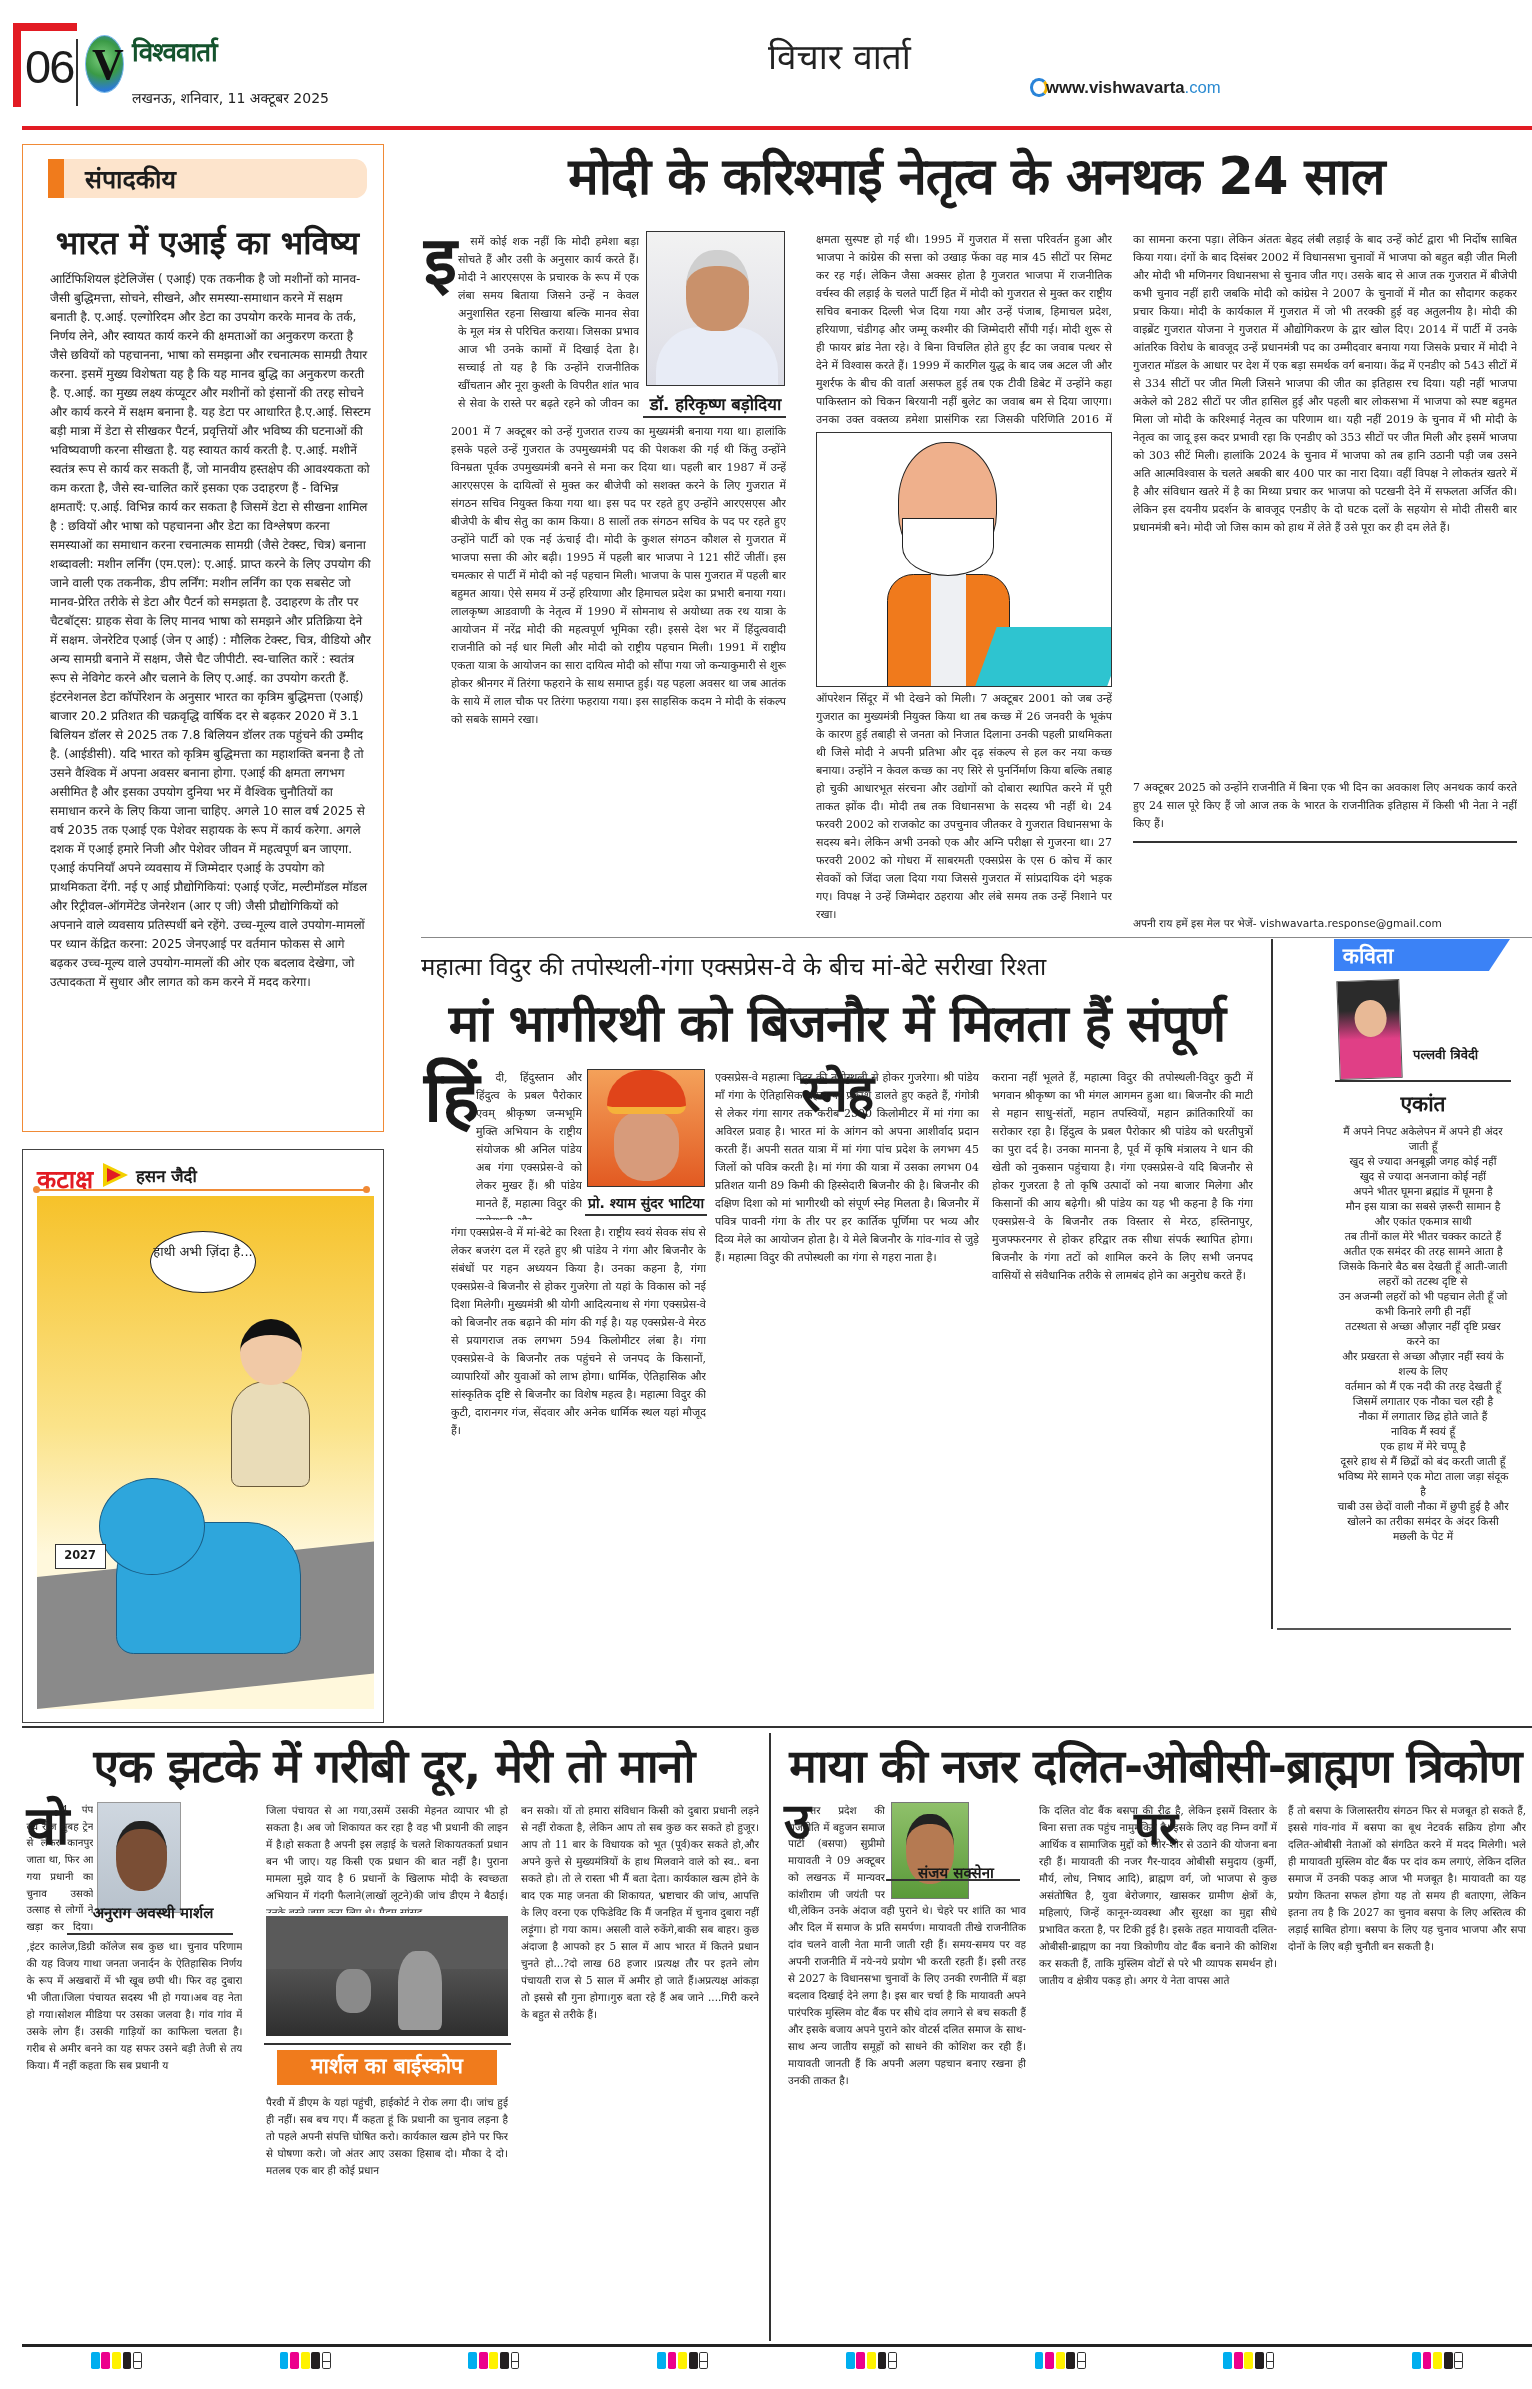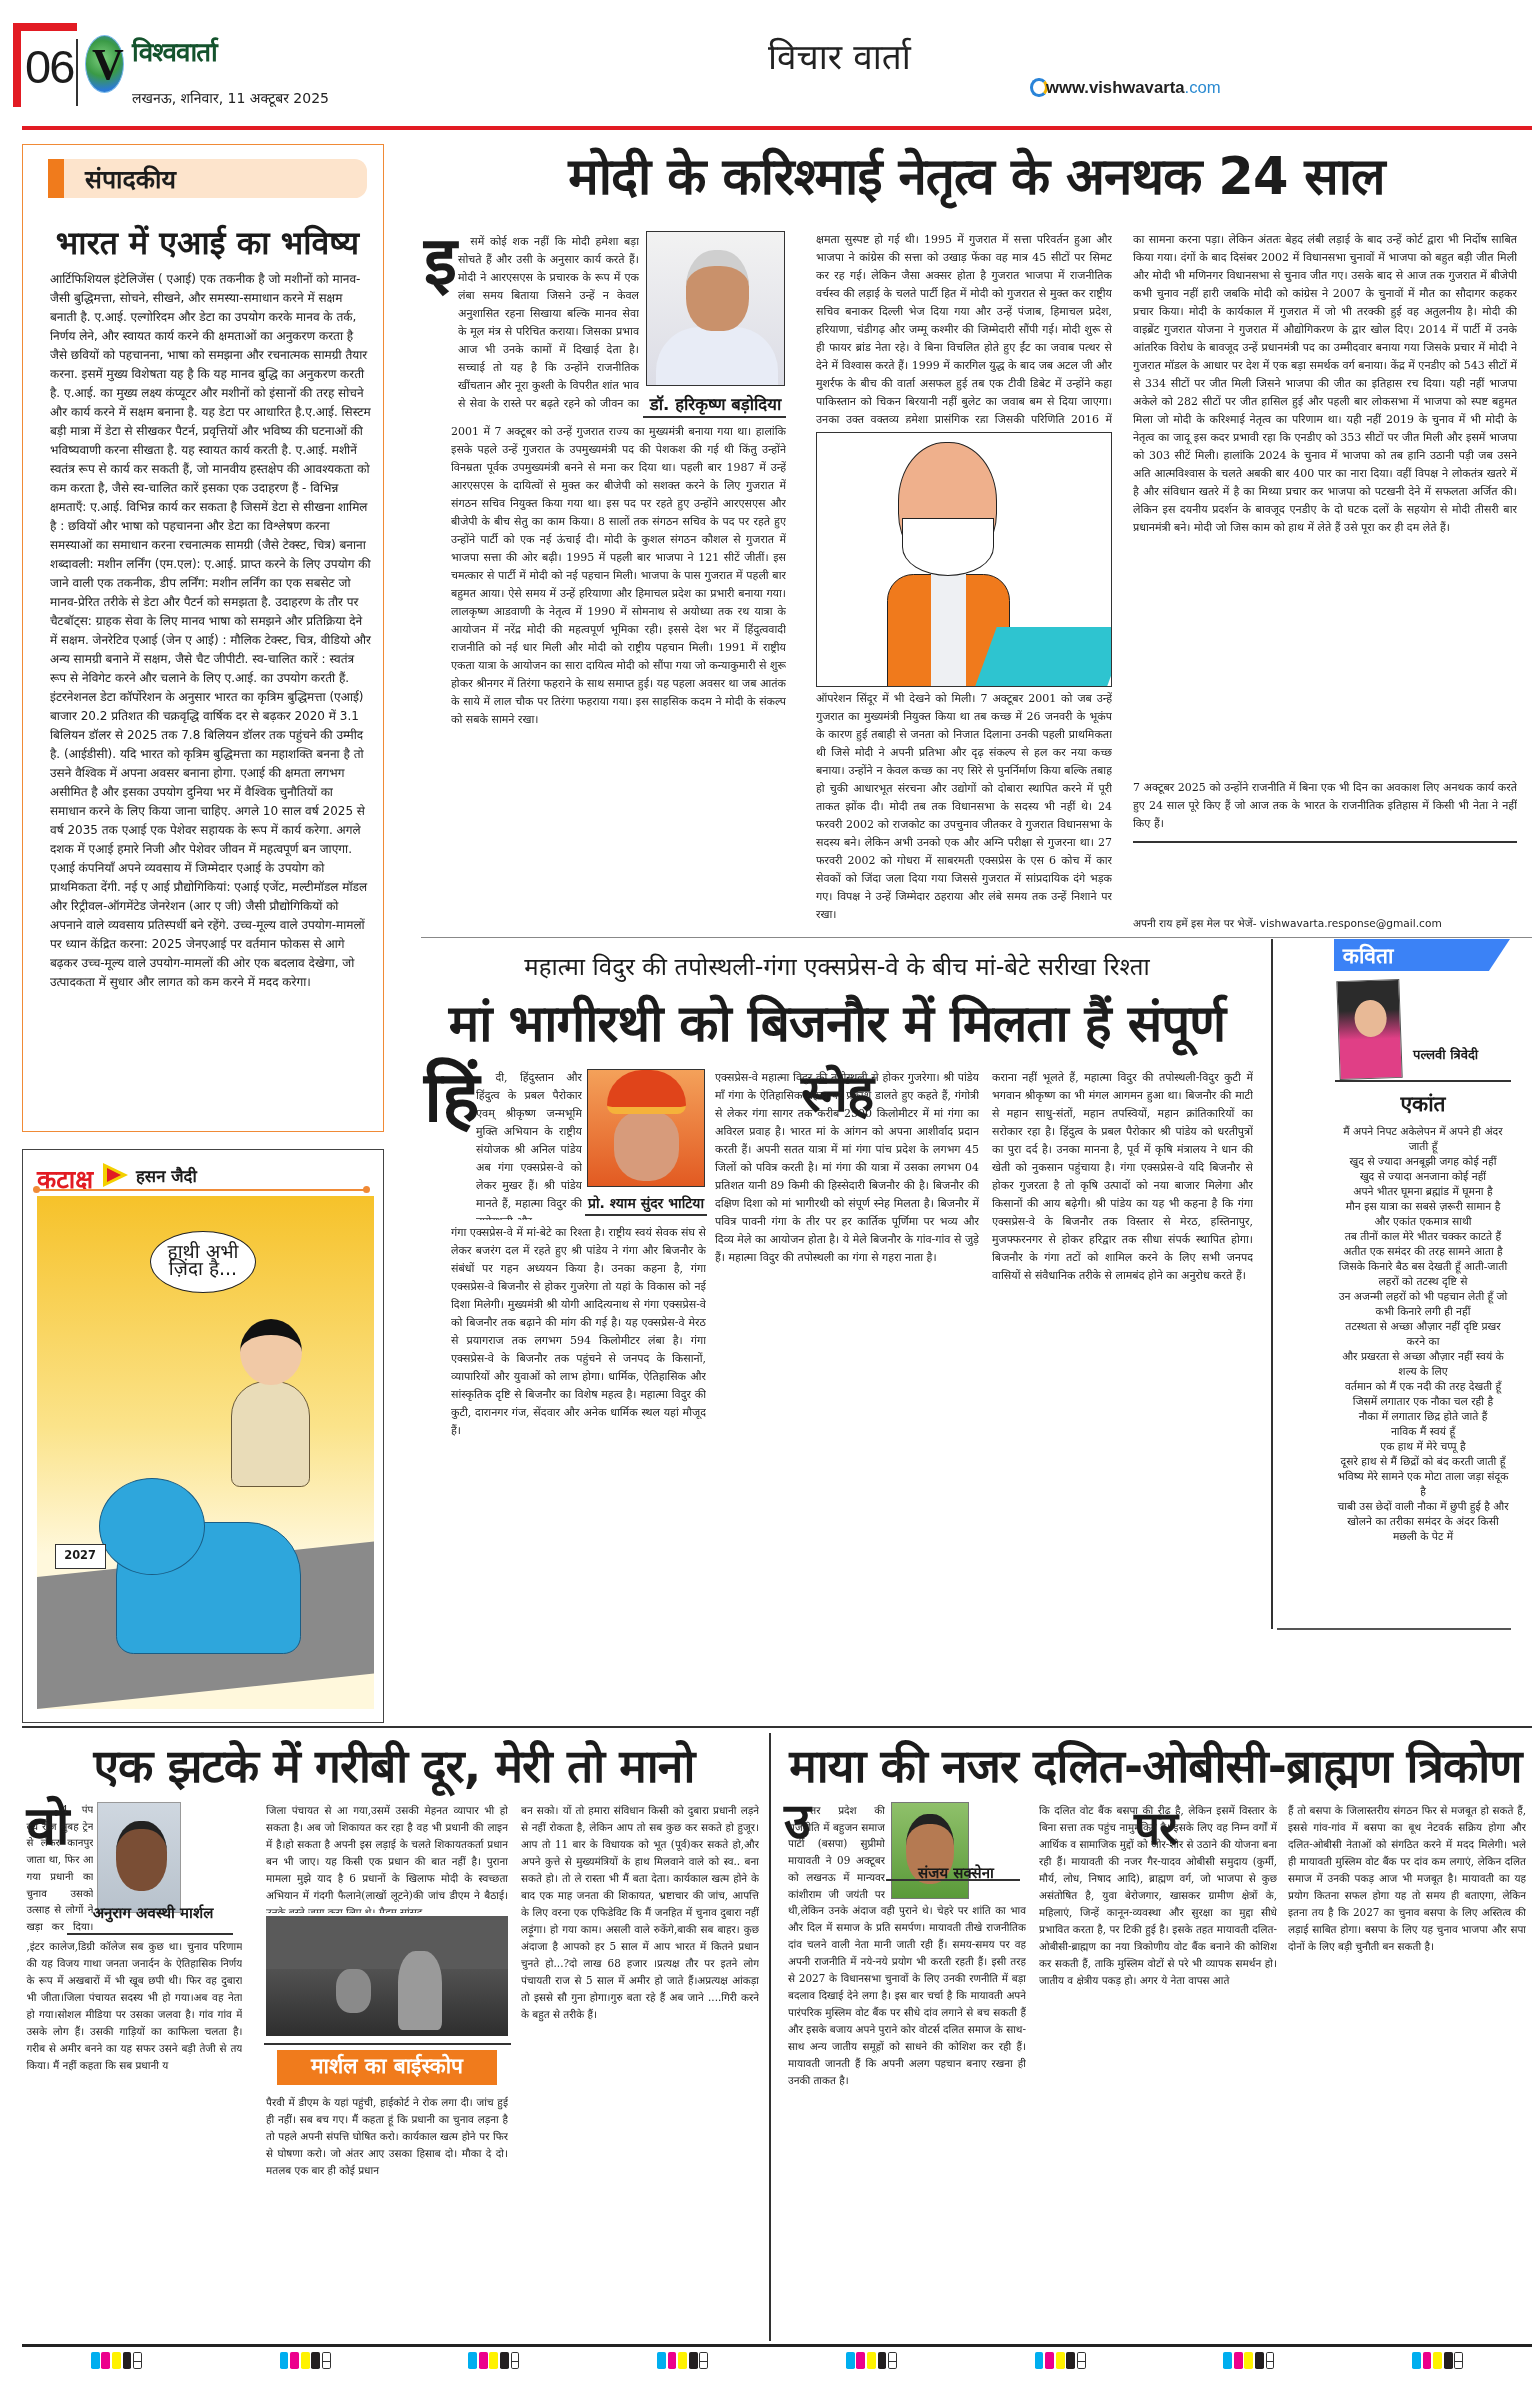--- a/index.html
+++ b/index.html
@@ -32,21 +32,21 @@
   .cartoon-box { left: 22px; top: 1149px; width: 362px; height: 574px; border: 1.8px solid #444; }
   .kataksh { left: 37px; top: 1161px; font-size: 25px; font-weight: 700; color: #e21b23; }
   .kat-arrow { left: 103px; top: 1163px; width: 0; height: 0; border-top: 12.3px solid transparent; border-bottom: 12.3px solid transparent; border-left: 25px solid #f3d000; }
   .kat-arrow2 { left: 107px; top: 1168px; width: 0; height: 0; border-top: 7px solid transparent; border-bottom: 7px solid transparent; border-left: 14px solid #e21b23; }
   .kat-author { left: 136px; top: 1164px; font-size: 16.7px; font-weight: 700; color: #1c1c1c; }
   .kat-rule { left: 35px; top: 1189px; width: 333px; height: 1.8px; background: #f08a36; }
   .kat-rule::before, .kat-rule::after { content: ""; position: absolute; top: -2.6px; width: 7px; height: 7px; border-radius: 50%; background: #f08a36; }
   .kat-rule::before { left: -1.8px; } .kat-rule::after { right: -1.8px; }
   .cartoon { left: 37px; top: 1196px; width: 337px; height: 513px; background: linear-gradient(#f6c22a 0%, #fbe38a 45%, #fff8dc 70%); overflow: hidden; }
   .road { position: absolute; left: 0; bottom: 0; width: 100%; height: 132px; background: #8a8a8a; transform: skewY(-6deg); transform-origin: left bottom; }
-  .bubble { position: absolute; left: 113px; top: 35px; width: 106px; height: 62px; background: #fff; border-radius: 50%; border: 1.8px solid #222; text-align: center; font-size: 19px; line-height: 17.6px; padding-top: 10.6px; }
+  .bubble { position: absolute; left: 113px; top: 35px; width: 106px; height: 62px; background: #fff; border-radius: 50%; border: 1.8px solid #222; text-align: center; font-size: 13px; line-height: 17.6px; padding-top: 10.6px; }
   .elephant { position: absolute; left: 79px; top: 326px; width: 185px; height: 132px; background: #2ea6dc; border-radius: 53px 53px 17.6px 17.6px; border: 1.8px solid #1a5d85; }
   .ele-head { position: absolute; left: 62px; top: 282px; width: 106px; height: 97px; background: #2ea6dc; border-radius: 50%; border: 1.8px solid #1a5d85; }
   .rider { position: absolute; left: 194px; top: 185px; width: 79px; height: 106px; background: #e9dcb8; border-radius: 35px 35px 8.8px 8.8px; border: 1.8px solid #6a5a3a; }
   .rider-head { position: absolute; left: 203px; top: 123px; width: 62px; height: 66px; background: #f1c9a6; border-radius: 50%; border-top: 16px solid #111; }
   .sign { position: absolute; left: 17.6px; top: 348px; width: 51px; height: 25px; background: #fff; border: 1.8px solid #333; font-size: 11.4px; font-weight: 700; text-align: center; line-height: 21px; }
 
   
   .main-head { left: 421px; top: 139px; width: 1111px; text-align: center; font-size: 51px; font-weight: 700; color: #1c1c1c; letter-spacing: -0.9px; }
   .drop-cap { left: 424px; top: 231px; font-size: 67px; font-weight: 700; line-height: 60px; color: #1c1c1c; }
   .col-text { font-family: "DejaVu Serif", serif; font-size: 11px; line-height: 18px; color: #222; text-align: justify; overflow: hidden; }
@@ -60,21 +60,21 @@
   .modi-beard { position: absolute; left: 85px; top: 85px; width: 92px; height: 58px; background: #fff; border-radius: 0 0 50% 50%; border: 1.8px solid #222; }
   .modi-jacket { position: absolute; left: 70px; top: 141px; width: 123px; height: 123px; background: #f07a1c; border: 1.8px solid #222; border-radius: 26.4px 26.4px 0 0; }
   .modi-kurta { position: absolute; left: 114px; top: 141px; width: 35px; height: 123px; background: #eef0f3; }
   .modi-cyan { position: absolute; left: 167px; top: 194px; width: 132px; height: 70px; background: #2ec4d0; transform: skewX(-20deg); }
   .closing { left: 1133px; top: 779px; width: 384px; height: 63px; }
   .closing-rule { left: 1133px; top: 841px; width: 384px; height: 1.8px; background: #333; }
   .response { left: 1133px; top: 916px; width: 384px; font-size: 10.6px; color: #222; }
   .mid-rule { left: 421px; top: 937px; width: 1111px; height: 0.9px; background: #888; }
 
   
-  .sub-head { left: 421px; top: 949px; width: 832px; text-align: center; font-size: 24px; color: #1c1c1c; }
+  .sub-head { left: 421px; top: 949px; width: 832px; font-size: 24px; color: #1c1c1c; }
   .big-head { left: 421px; top: 986px; width: 832px; text-align: center; font-size: 51px; font-weight: 700; color: #1c1c1c; letter-spacing: -0.9px; }
   .vrule { width: 1.8px; background: #333; }
   .drop2 { left: 424px; top: 1066px; font-size: 70px; font-weight: 700; line-height: 62px; }
   .bhatia-photo { left: 587px; top: 1069px; width: 118px; height: 118px; border: 1.8px solid #333; background: linear-gradient(#f4a15a, #e25a22); overflow: hidden; }
   .turban { position: absolute; left: 19.4px; top: 0px; width: 79px; height: 44px; background: #e0441a; border-radius: 35px 35px 8.8px 8.8px; border-bottom: 7px solid #f5b23a; }
   .bface { position: absolute; left: 26.4px; top: 41px; width: 65px; height: 70px; background: #d79b7b; border-radius: 40% 40% 45% 45%; }
   .bhatia-name { left: 587px; top: 1193px; width: 118px; text-align: center; font-size: 14px; font-weight: 700; }
   .bhatia-rule { left: 585px; top: 1214px; width: 122px; height: 1.8px; background: #333; }
 
   

